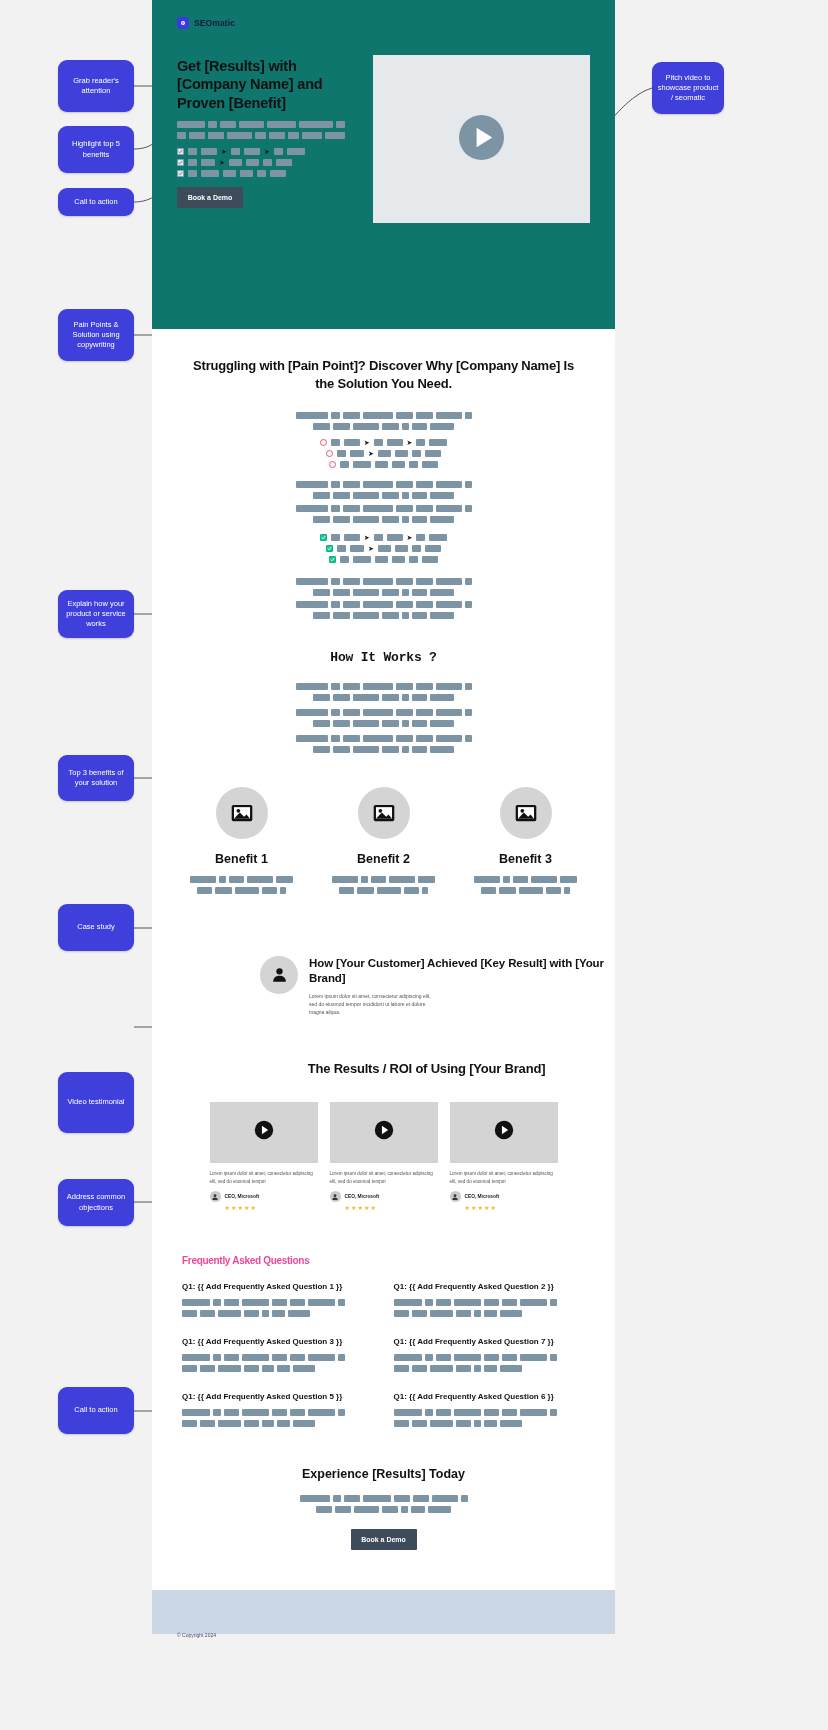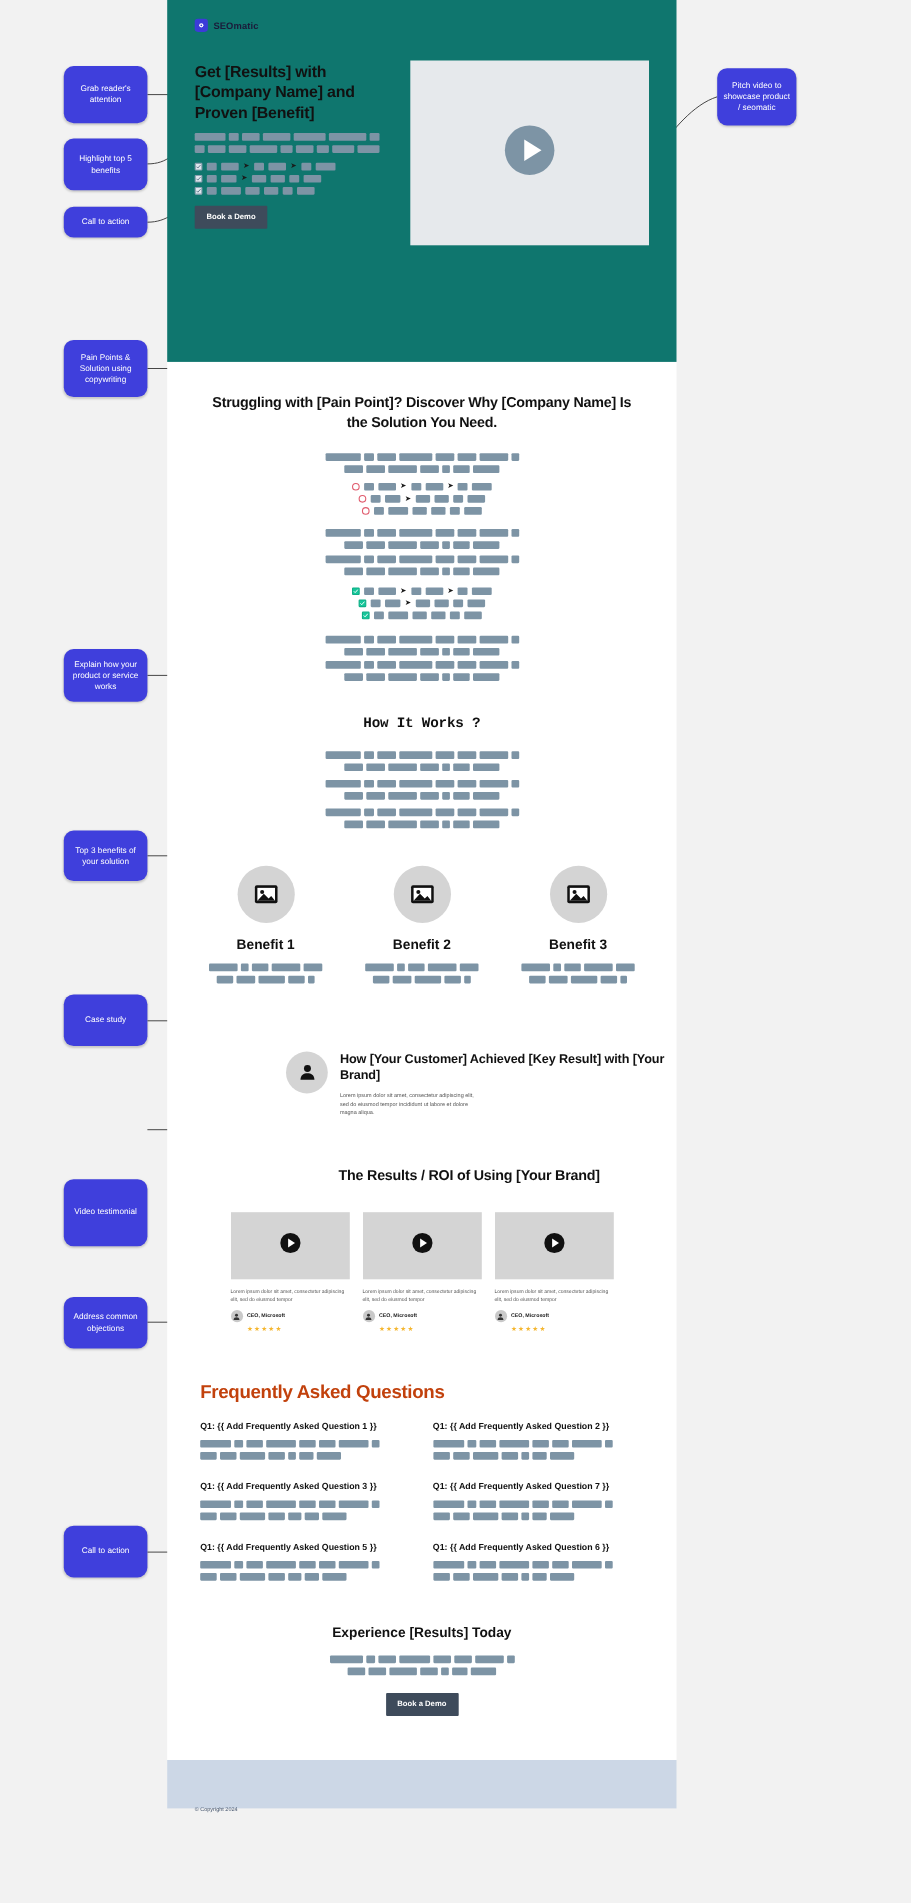--- a/index.html
+++ b/index.html
@@ -90,21 +90,21 @@
   .tcard { width:108px; }
   .tthumb { background:#d4d4d4; height:61px; display:flex;align-items:center;justify-content:center; }
   .tcap { font-size:4.6px; color:#555; line-height:1.7; margin-top:7px; }
   .tauth { display:flex; align-items:center; gap:4px; margin-top:6px; }
   .tav { width:11px;height:11px;border-radius:50%;background:#c9c9c9;flex:none;
          display:flex;align-items:center;justify-content:center; }
   .tname { font-size:4.8px; font-weight:bold; color:#222; }
   .stars { color:#f5b731; font-size:6px; letter-spacing:1.1px; margin-top:2px; margin-left:15px; }
 
   
-  .faq-h { font-size:17px;font-weight:bold;color:#c2410c;letter-spacing:-.3px;padding-left:30px; }
+  .faq-h { font-size:10px;font-weight:bold;color:#ec4899;letter-spacing:-.3px;padding-left:30px; }
   .faq-grid { display:grid; grid-template-columns:1fr 1fr; gap:16px 20px; padding:16px 30px 0 30px; }
   .faq-q { font-size:8px; font-weight:bold; color:#111; margin-bottom:8px; }
 
   
   .cta-h { font-size:12.5px;font-weight:bold;color:#111;text-align:center; }
   .cta-btn { margin:16px auto 0 auto; }
 
   
   .footer { background:#ccd7e6; padding:18px 0 26px 0; position:relative; }
   .foot-copy { position:absolute; left:25px; top:42px; font-size:5px; color:#42526b; }

